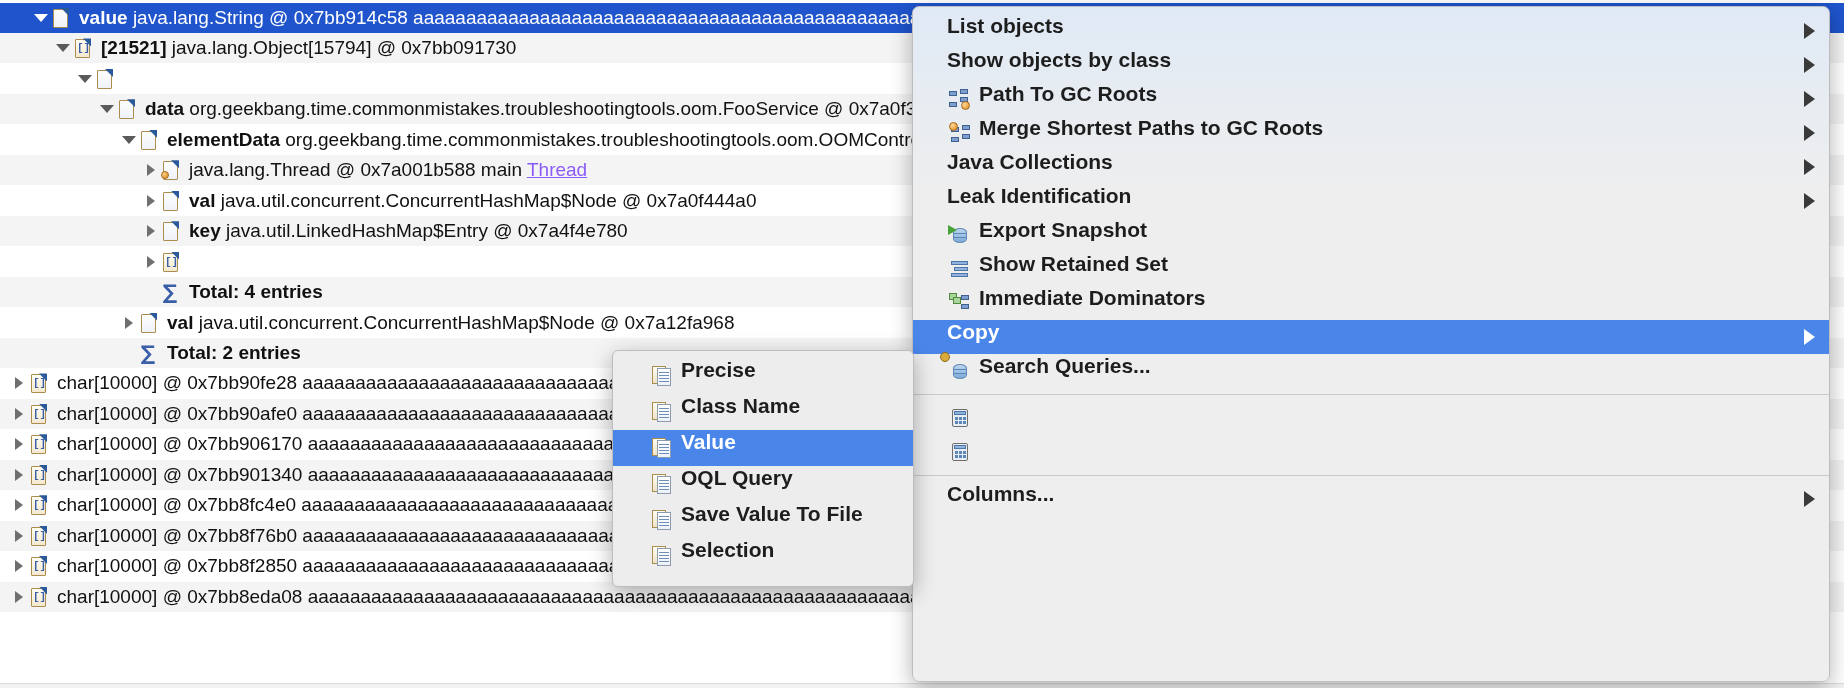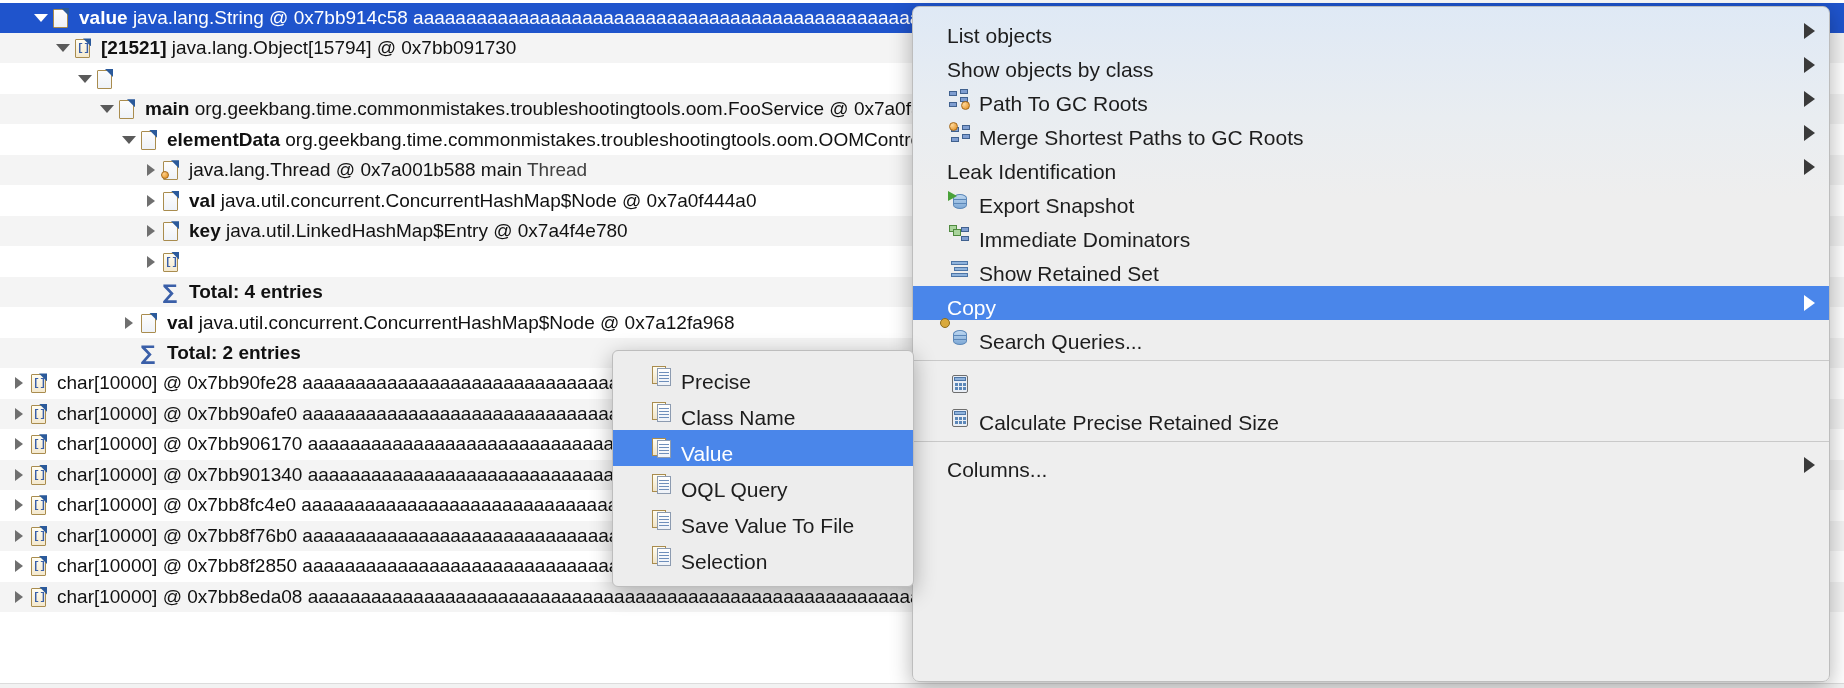--- a/index.html
+++ b/index.html
@@ -66,21 +66,21 @@
     background:radial-gradient(circle at 30% 30%,#ffd089,#e08a18);
     border:1px solid #a5691a;
   }
   .sigma {
     width:22px; flex:0 0 22px; text-align:center;
     color:#3a5fa8; font-size:20px; font-weight:bold;
     font-family:"DejaVu Sans", sans-serif;
   }
   .lbl { margin-left:8px; }
   .lbl b { font-weight:bold; }
-  .dim { color:#404040; }
+  .dim { color:#8b5cf6;text-decoration:underline; }
 
   
   .colsep { position:absolute; top:0; width:1px; height:6px; background:#b9c6dd; }
 
   
   .menu {
     position:absolute;
     background:#eeeeee;
     border:1px solid #bdbdbd;
     border-radius:7px;
@@ -91,23 +91,23 @@
   .menu.main {
     left:912px; top:6px; width:918px; height:676px;
     background:linear-gradient(#dfe9f5 0px,#e9edf1 110px,#eeeeee 190px);
   }
   .menu.sub {
     left:612px; top:350px; width:302px; height:237px;
     background:#ededed;
     border-radius:6px;
   }
   .mi {
-    position:relative; display:flex; align-items:flex-end;
+    position:relative; display:flex; align-items:flex-start;
     height:34px; padding:0 14px 0 34px;
-    font-size:21px; color:#1d1d1d; white-space:nowrap;
+    font-size:21px; color:#1d1d1d; white-space:nowrap;font-weight:bold;
   }
   .menu.sub .mi { height:36px; padding-left:36px; font-size:21px; }
   .mi.hl { background:#4a86ea; color:#ffffff; }
   .mi .micon {
     position:absolute; left:36px; top:50%; transform:translateY(-50%);
     width:22px; height:20px;
   }
   .menu.sub .mi .micon { left:38px; }
   .mi .mtext { margin-left:0; }
   .mi.hasicon .mtext { margin-left:32px; }
@@ -229,21 +229,21 @@
       </div>
       <div class="row alt" style="top: 94.35px;">
         <span style="flex: 0 0 98px;"></span>
         <span class="twisty">
           <span class="tri open"></span>
         </span>
         <span class="ic">
           <span class="sheet"></span>
           <span class="fold"></span>
         </span>
-        <span class="lbl"><b>main</b> <span>org.geekbang.time.commonmistakes.troubleshootingtools.oom.FooService @ 0x7a0f3d0e0</span></span>
+        <span class="lbl"><b>data</b> <span>org.geekbang.time.commonmistakes.troubleshootingtools.oom.FooService @ 0x7a0f3d0e0</span></span>
       </div>
       <div class="row white" style="top: 124.8px;">
         <span style="flex: 0 0 120px;"></span>
         <span class="twisty">
           <span class="tri open"></span>
         </span>
         <span class="ic">
           <span class="sheet"></span>
           <span class="fold"></span>
         </span>
@@ -430,50 +430,53 @@
         <span class="micon"><span class="g-gcroot"><i class="nd n1"></i><i class="nd n2"></i><i class="nd n3"></i><i class="nd n4"></i><i class="ball"></i></span></span>
         <span class="mtext">Path To GC Roots</span>
         <span class="arrow"></span>
       </div>
       <div class="mi hasicon">
         <span class="micon"><span class="g-merge"><i class="nd m1"></i><i class="nd m2"></i><i class="nd m3"></i><i class="nd m4"></i><i class="ball"></i></span></span>
         <span class="mtext">Merge Shortest Paths to GC Roots</span>
         <span class="arrow"></span>
       </div>
       <div class="mi">
+        <span class="mtext">Java Collections</span>
+        <span class="arrow"></span>
+      </div>
+      <div class="mi">
         <span class="mtext">Leak Identification</span>
         <span class="arrow"></span>
       </div>
       <div class="mi hasicon">
         <span class="micon"><span class="g-db"><i class="cyl"></i><i class="line l1"></i><i class="line l2"></i><i class="exp"></i></span></span>
         <span class="mtext">Export Snapshot</span>
       </div>
       <div class="mi hasicon">
+        <span class="micon"><span class="g-ret"><i class="bar r1"></i><i class="bar r2"></i><i class="bar r3"></i></span></span>
+        <span class="mtext">Show Retained Set</span>
+      </div>
+      <div class="mi hasicon">
         <span class="micon"><span class="g-dom"><i class="sq d1"></i><i class="sq d2"></i><i class="b1"></i><i class="b2"></i></span></span>
         <span class="mtext">Immediate Dominators</span>
       </div>
-      <div class="mi hasicon">
-        <span class="micon"><span class="g-ret"><i class="bar r1"></i><i class="bar r2"></i><i class="bar r3"></i></span></span>
-        <span class="mtext">Show Retained Set</span>
-      </div>
       <div class="mi hl">
         <span class="mtext">Copy</span>
         <span class="arrow"></span>
       </div>
       <div class="mi hasicon">
         <span class="micon"><span class="g-db"><i class="cyl"></i><i class="line l1"></i><i class="line l2"></i><i class="gear"></i></span></span>
         <span class="mtext">Search Queries...</span>
       </div>
       <div class="sep"></div>
       <div class="mi hasicon">
         <span class="micon"><span class="g-calc"><i class="body"></i><i class="scr"></i><i class="k" style="left:6px;top:9px"></i><i class="k" style="left:10px;top:9px"></i><i class="k" style="left:14px;top:9px"></i><i class="k" style="left:6px;top:13px"></i><i class="k" style="left:10px;top:13px"></i><i class="k" style="left:14px;top:13px"></i></span></span>
       </div>
       <div class="mi hasicon">
         <span class="micon"><span class="g-calc"><i class="body"></i><i class="scr"></i><i class="k" style="left:6px;top:9px"></i><i class="k" style="left:10px;top:9px"></i><i class="k" style="left:14px;top:9px"></i><i class="k" style="left:6px;top:13px"></i><i class="k" style="left:10px;top:13px"></i><i class="k" style="left:14px;top:13px"></i></span></span>
-        <span class="mtext">Calculate Precise Retained Size</span>
       </div>
       <div class="sep"></div>
       <div class="mi">
         <span class="mtext">Columns...</span>
         <span class="arrow"></span>
       </div>
     </div>
 
   <div class="menu sub" id="submenu">
       <div class="mi hasicon">

